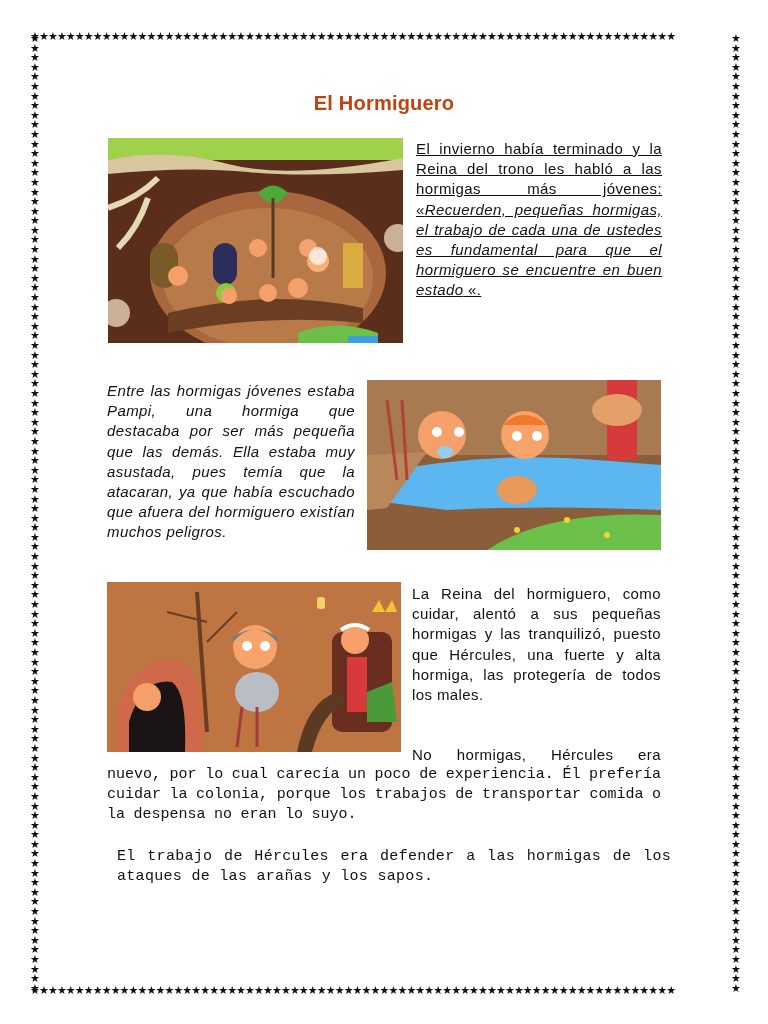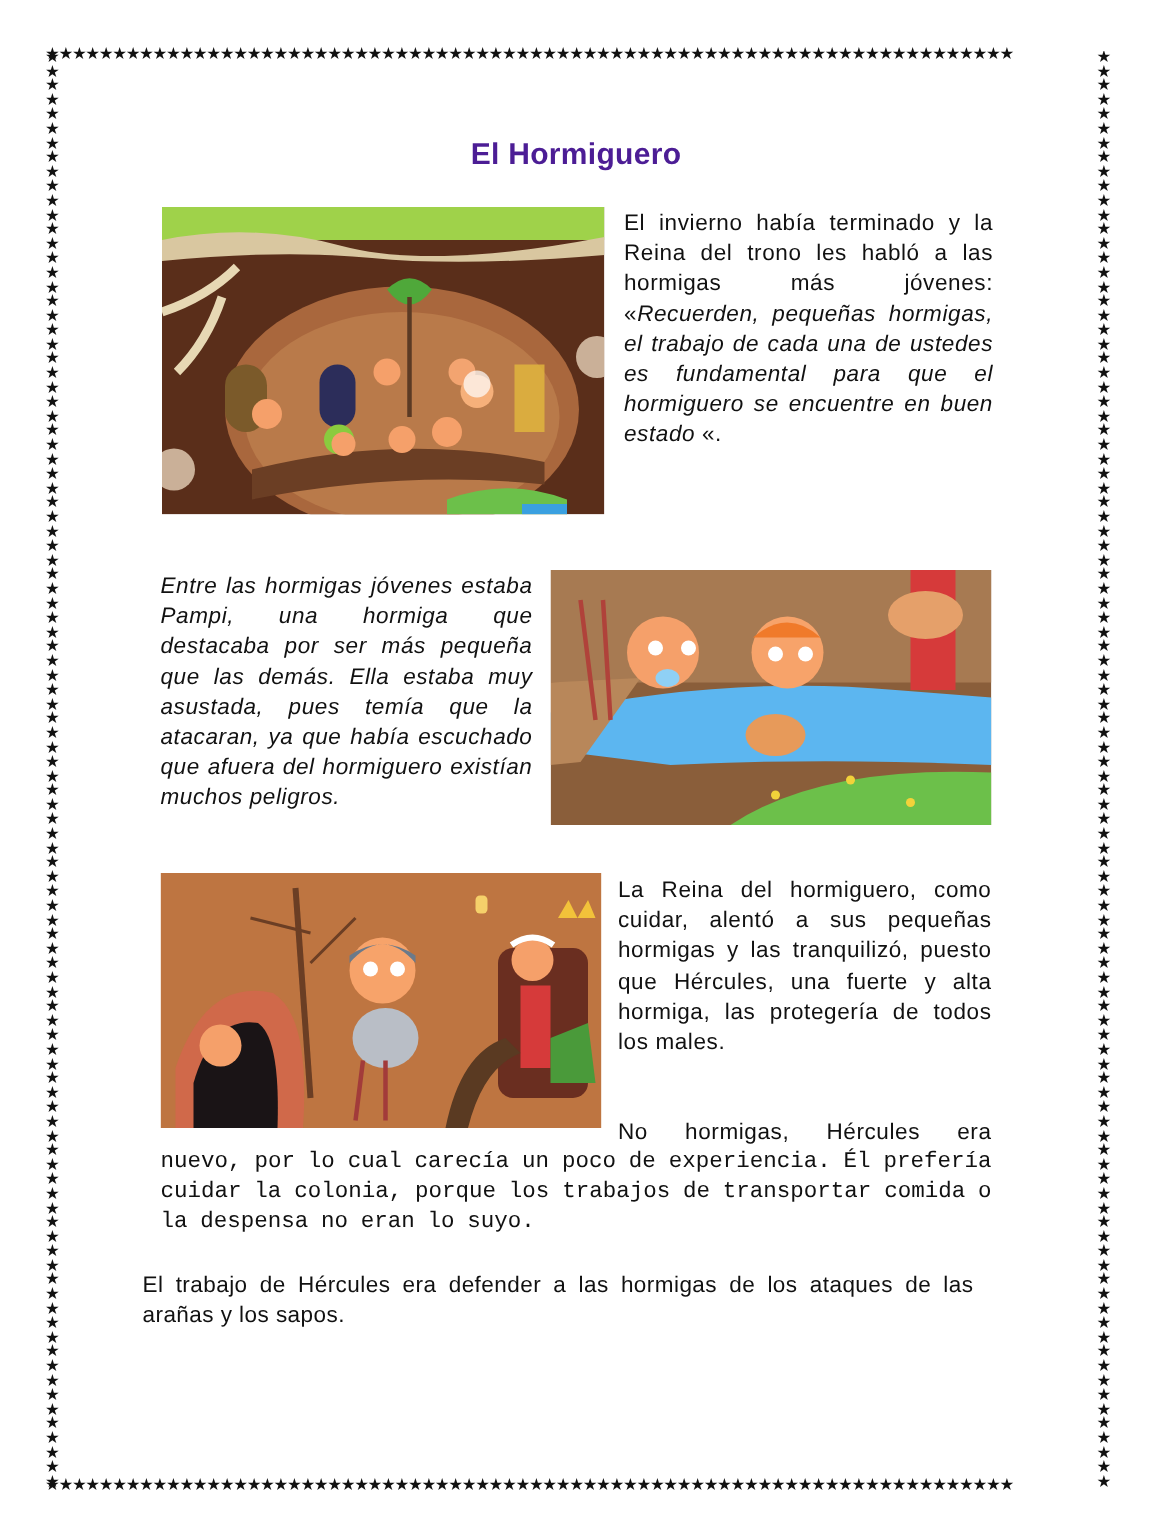--- a/index.html
+++ b/index.html
@@ -5,21 +5,21 @@
   html, body { margin: 0; padding: 0; background: #ffffff; }
   body { width: 768px; height: 1024px; position: relative; overflow: hidden;
          font-family: "Liberation Sans", sans-serif; color: #111; }
   .border-row { position: absolute; left: 30px; width: 712px; height: 12px;
                 font-size: 11px; line-height: 12px; letter-spacing: -0.9px;
                 white-space: nowrap; overflow: hidden; color: #111; }
   .border-col { position: absolute; top: 34px; width: 12px; height: 962px;
                 font-size: 11px; line-height: 9.6px; overflow: hidden; color: #111;
                 word-break: break-all; }
   .title { position: absolute; top: 92px; left: 0; width: 768px; text-align: center;
-           font-size: 20px; font-weight: bold; color: #4c1d95; letter-spacing: 0.2px; }
+           font-size: 20px; font-weight: bold; color: #c2410c; letter-spacing: 0.2px; }
   .para { position: absolute; font-size: 15px; line-height: 20.2px; text-align: justify;
           letter-spacing: 0.4px; }
   .para em { font-style: italic; }
   .pic { position: absolute; overflow: hidden; }
   .pic svg { display: block; width: 100%; height: 100%; }
 </style>
 </head>
 <body>
 
 <div class="border-row" style="top:30px;" id="bt">★★★★★★★★★★★★★★★★★★★★★★★★★★★★★★★★★★★★★★★★★★★★★★★★★★★★★★★★★★★★★★★★★★★★★★★★</div>
@@ -52,21 +52,21 @@
     <circle cx="118" cy="155" r="10" fill="#8acb3e"></circle>
     <circle cx="121" cy="158" r="8" fill="#f5a06a"></circle>
     <rect x="235" y="105" width="20" height="45" fill="#e2b93c" opacity="0.8"></rect>
     <path d="M190 195 Q230 180 270 195 L270 205 L190 205 Z" fill="#6cc04a"></path>
     <rect x="240" y="198" width="30" height="7" fill="#3aa0e0"></rect>
     <circle cx="8" cy="175" r="14" fill="#e6d1b8" opacity="0.8"></circle>
     <circle cx="290" cy="100" r="14" fill="#e6d1b8" opacity="0.8"></circle>
   </svg>
 </div>
 
-<div class="para" style="left:416px; top:139px; width:246px;">
+<div class="para" style="left:416px; top:139px; width:246px;text-decoration:underline;">
   <span>El invierno había terminado y la Reina del trono les habló a las hormigas más jóvenes: «</span><em>Recuerden, pequeñas hormigas, el trabajo de cada una de ustedes es fundamental para que el hormiguero se encuentre en buen estado</em><span> «.</span>
 </div>
 
 <div class="para" style="left:107px; top:381px; width:248px;font-style:italic;">Entre las hormigas jóvenes estaba Pampi, una hormiga que destacaba por ser más pequeña que las demás. Ella estaba muy asustada, pues temía que la atacaran, ya que había escuchado que afuera del hormiguero existían muchos peligros.</div>
 
 <div class="pic" style="left:367px; top:380px; width:294px; height:170px;">
   <svg viewBox="0 0 294 170" preserveAspectRatio="none">
     <rect width="294" height="170" fill="#8a5e3a"></rect>
     <rect width="294" height="75" fill="#a77a52"></rect>
     <path d="M0 95 Q120 70 230 80 L294 85 L294 130 Q180 125 80 130 L0 120 Z" fill="#5cb6f0"></path>
@@ -118,13 +118,13 @@
   </svg>
 </div>
 
 <div class="para" style="left:412px; top:584px; width:249px;">La Reina del hormiguero, como cuidar, alentó a sus pequeñas hormigas y las tranquilizó, puesto que Hércules, una fuerte y alta hormiga, las protegería de todos los males.</div>
 
 <div class="para" style="left:412px; top:745px; width:249px; text-align-last: justify;">
   <span>No hormigas, Hércules era</span>
 </div>
 <div class="para" style="left:107px; top:765px; width:554px; letter-spacing:0px; word-spacing:-0.5px;font-family:Liberation Mono, monospace;">nuevo, por lo cual carecía un poco de experiencia. Él prefería cuidar la colonia, porque los trabajos de transportar comida o la despensa no eran lo suyo.</div>
 
-<div class="para" style="left:95px; top:847px; width:554px; letter-spacing:0.3px;">El trabajo de Hércules era defender a las hormigas de los ataques de las arañas y los sapos.</div>
+<div class="para" style="left:117px; top:847px; width:554px; letter-spacing:0.3px;font-family:Liberation Mono, monospace;">El trabajo de Hércules era defender a las hormigas de los ataques de las arañas y los sapos.</div>
 
 </body></html>

